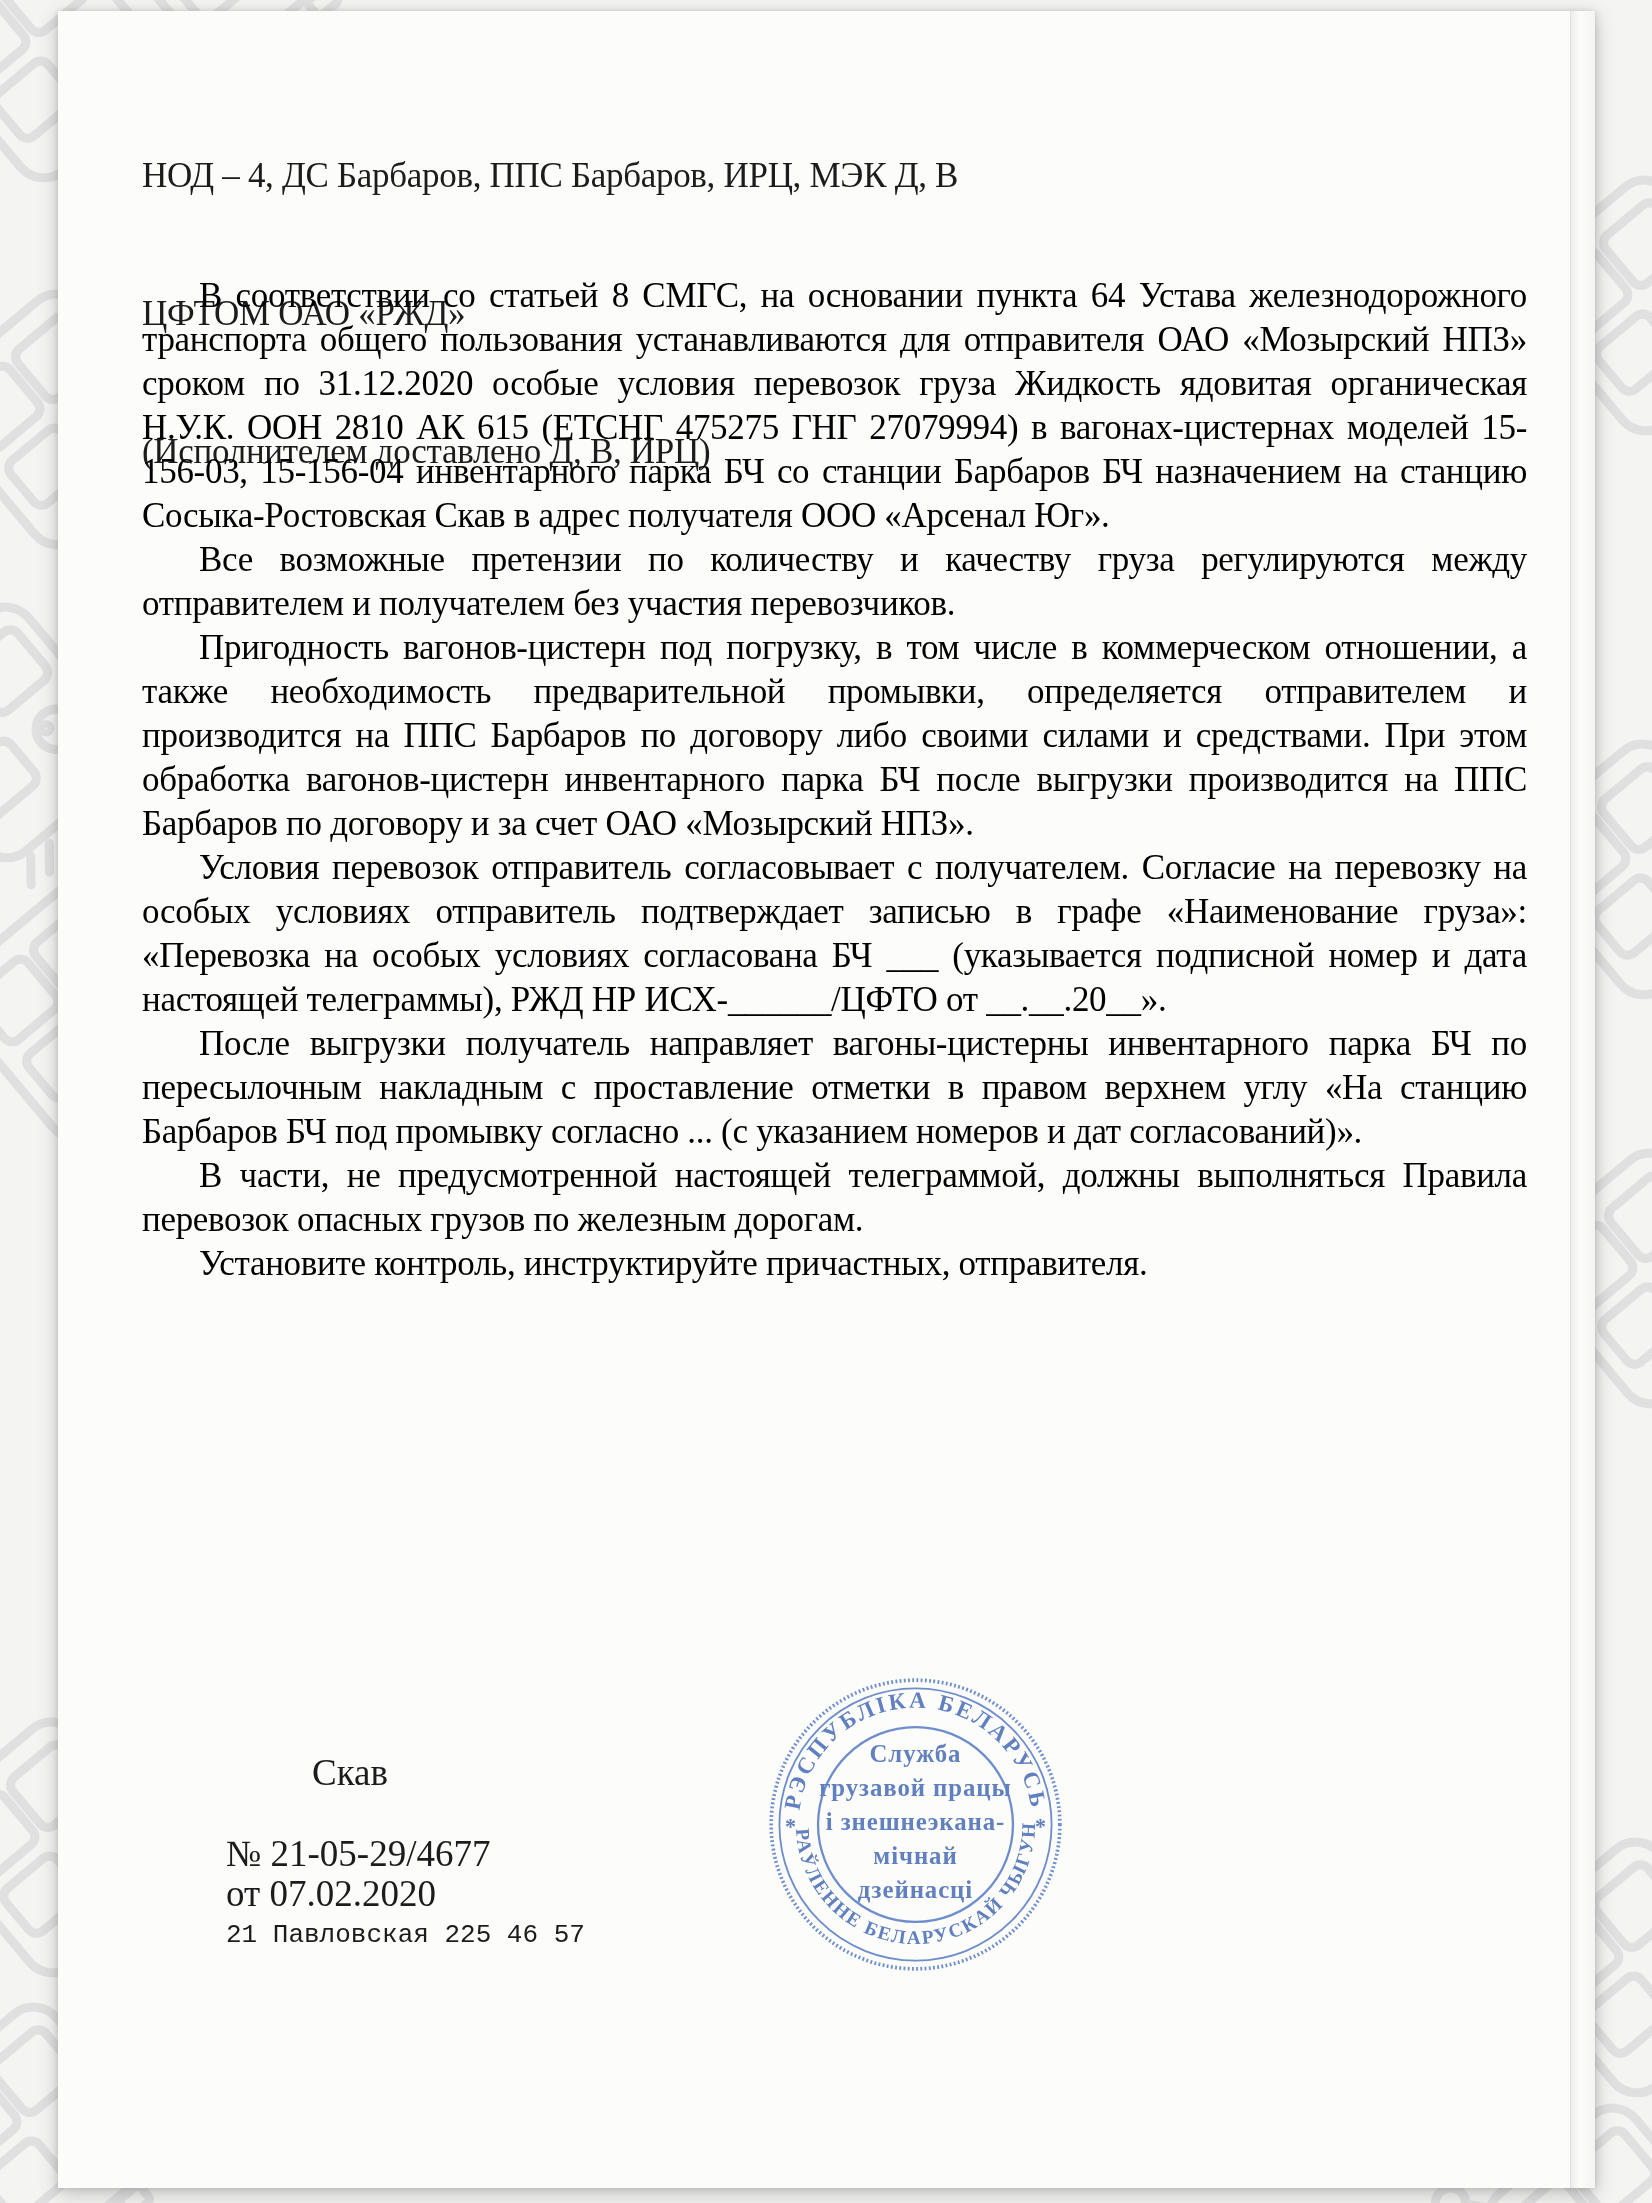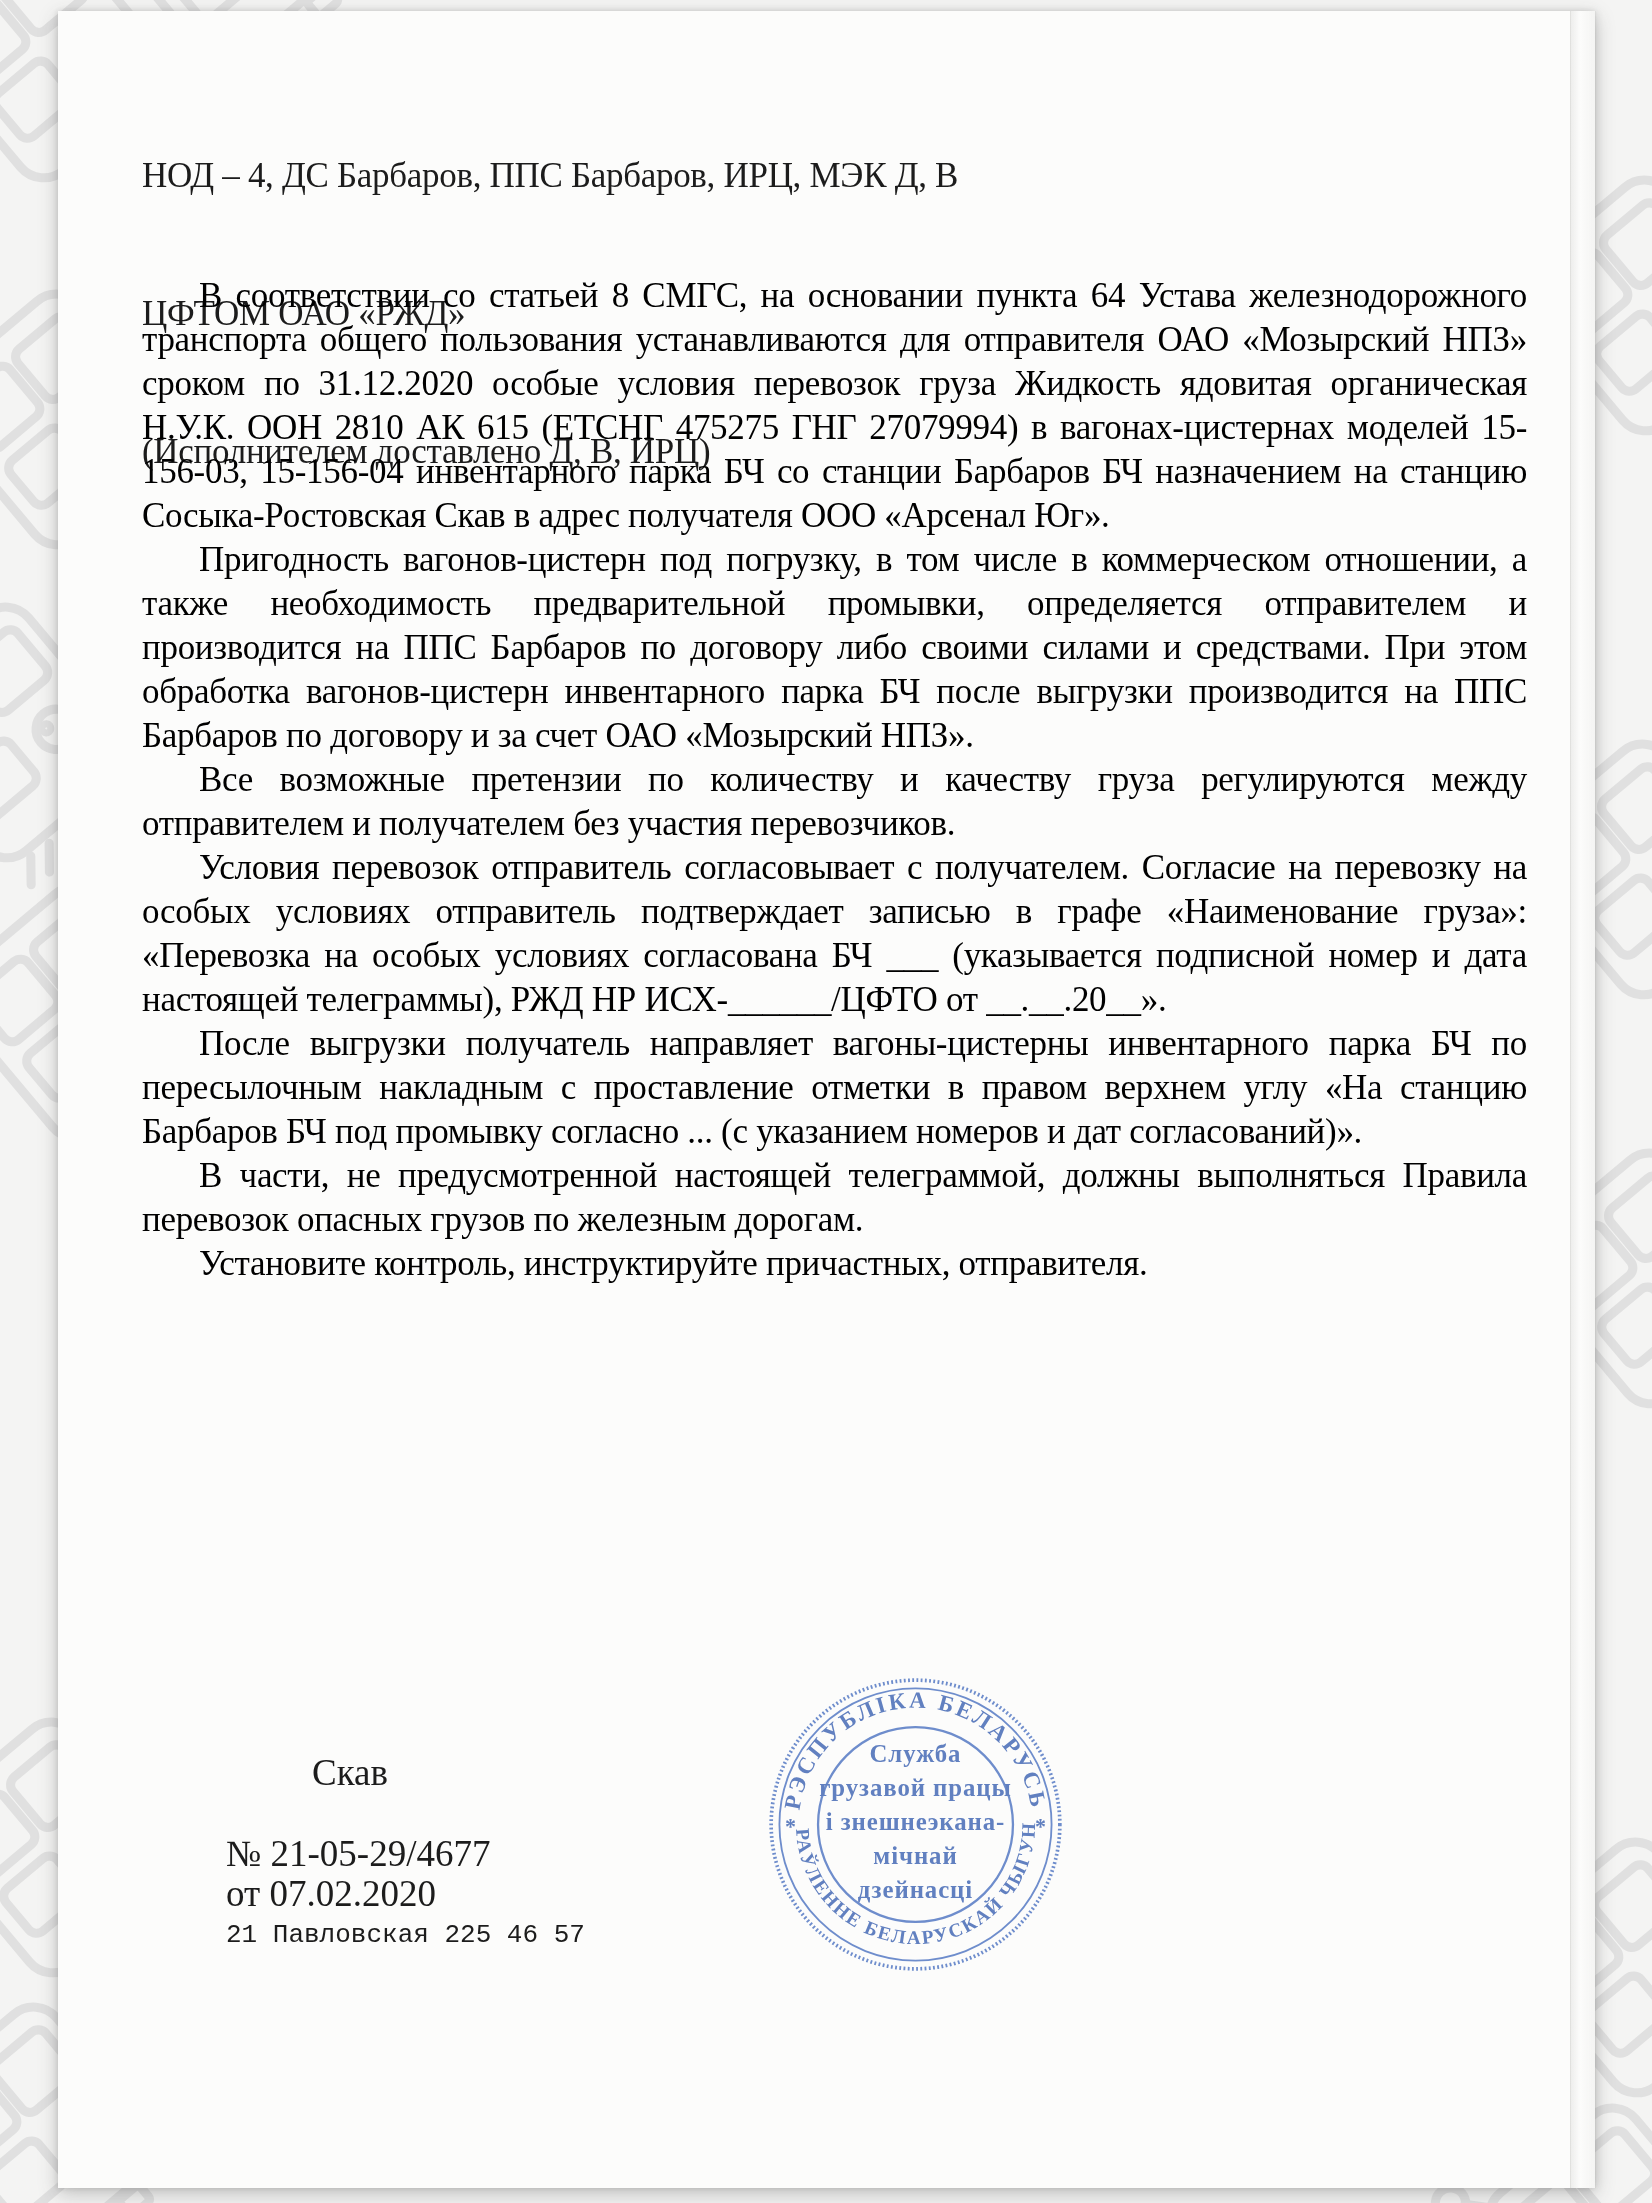--- a/index.html
+++ b/index.html
@@ -120,22 +120,22 @@
   <div class="curl"></div>
 
   <div class="doc-header">
     <div>НОД – 4, ДС Барбаров, ППС Барбаров, ИРЦ, МЭК Д, В</div>
     <div>ЦФТОМ ОАО «РЖД»</div>
     <div>(Исполнителем доставлено Д, В, ИРЦ)</div>
   </div>
 
   <div class="doc-body">
     <p>В соответствии со статьей 8 СМГС, на основании пункта 64 Устава железнодорожного транспорта общего пользования устанавливаются для отправителя ОАО «Мозырский НПЗ» сроком по 31.12.2020 особые условия перевозок груза Жидкость ядовитая органическая Н.У.К. ООН 2810 АК 615 (ЕТСНГ 475275 ГНГ 27079994) в вагонах-цистернах моделей 15-156-03, 15-156-04 инвентарного парка БЧ со станции Барбаров БЧ назначением на станцию Сосыка-Ростовская Скав в адрес получателя ООО «Арсенал Юг».</p>
+    <p>Все возможные претензии по количеству и качеству груза регулируются между отправителем и получателем без участия перевозчиков.</p>
     <p>Пригодность вагонов-цистерн под погрузку, в том числе в коммерческом отношении, а также необходимость предварительной промывки, определяется отправителем и производится на ППС Барбаров по договору либо своими силами и средствами. При этом обработка вагонов-цистерн инвентарного парка БЧ после выгрузки производится на ППС Барбаров по договору и за счет ОАО «Мозырский НПЗ».</p>
-    <p>Все возможные претензии по количеству и качеству груза регулируются между отправителем и получателем без участия перевозчиков.</p>
     <p>Условия перевозок отправитель согласовывает с получателем. Согласие на перевозку на особых условиях отправитель подтверждает записью в графе «Наименование груза»: «Перевозка на особых условиях согласована БЧ ___ (указывается подписной номер и дата настоящей телеграммы), РЖД НР ИСХ-______/ЦФТО от __.__.20__».</p>
     <p>После выгрузки получатель направляет вагоны-цистерны инвентарного парка БЧ по пересылочным накладным с проставление отметки в правом верхнем углу  «На станцию Барбаров БЧ под промывку согласно ... (с указанием номеров и дат согласований)».</p>
     <p>В части, не предусмотренной настоящей телеграммой, должны выполняться Правила перевозок опасных грузов по железным дорогам.</p>
     <p>Установите контроль, инструктируйте причастных, отправителя.</p>
   </div>
 
   <div class="signoff">Скав</div>
 
   <div class="refblock">
     <div class="ref-no">№ 21-05-29/4677</div>

